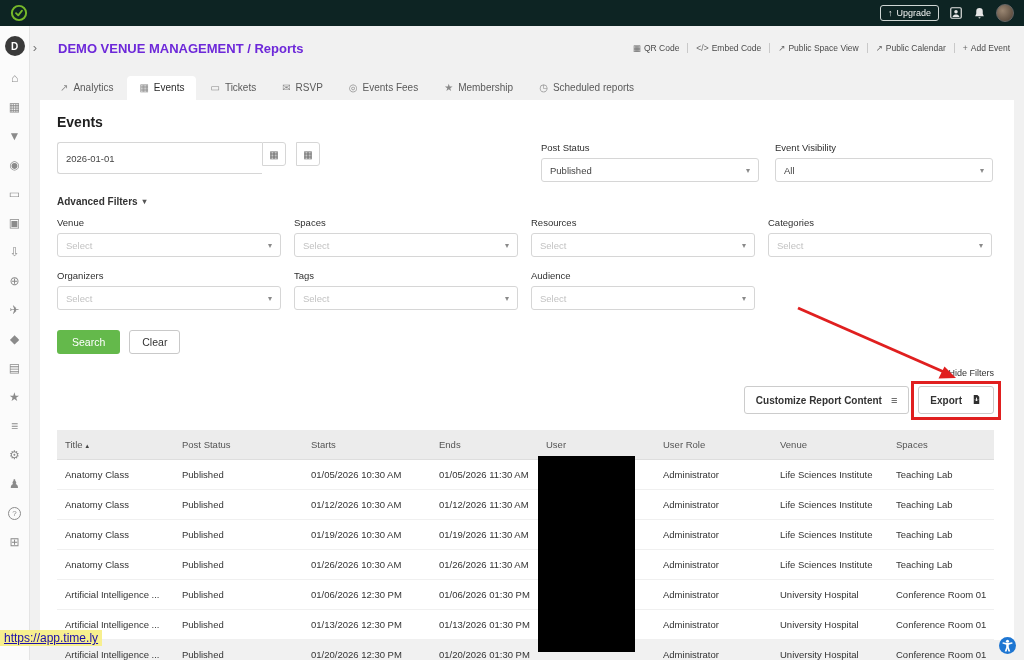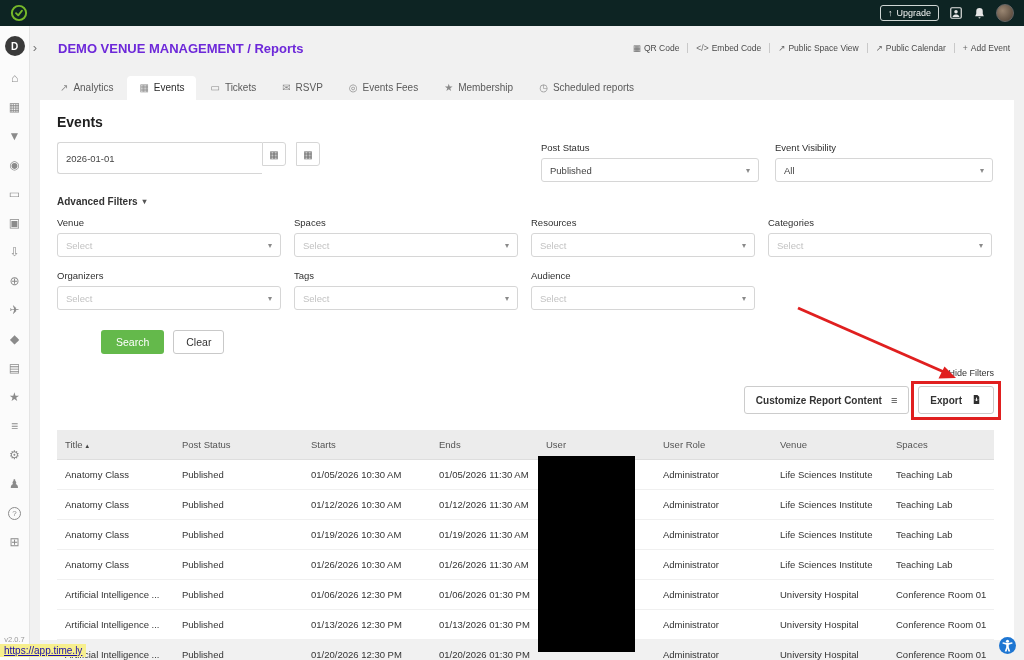--- a/index.html
+++ b/index.html
@@ -45,21 +45,21 @@
   .date-pair { display:flex; gap:10px; }
   .input-group { display:flex; flex:1; }
   .text-input { flex:1; height:32px; border:1px solid #d6d6d6; border-right:none; border-radius:3px 0 0 3px; font-size:9.5px; color:#444; padding:0 8px; font-family:inherit; background:#fff; min-width:0; }
   .addon { width:24px; height:24px; border:1px solid #d6d6d6; border-radius:0 3px 3px 0; display:flex; align-items:center; justify-content:center; color:#666; font-size:10px; cursor:pointer; background:#fff; }
   .selectbox { height:24px; border:1px solid #d6d6d6; border-radius:3px; display:flex; align-items:center; justify-content:space-between; padding:0 8px; font-size:9.5px; color:#444; cursor:pointer; background:#fff; }
   .selectbox .ph { color:#c2c2c2; }
   .selectbox .caret { color:#8a8a8a; font-size:8px; }
   .adv-link { margin:14px 0 10px; display:flex; align-items:center; gap:5px; font-size:10px; font-weight:bold; color:#333; cursor:pointer; width:fit-content; }
   .adv-link .caret { font-size:8px; color:#555; }
   .fgrid { display:grid; grid-template-columns: repeat(4, 224px); column-gap:13px; row-gap:13px; }
-  .btn-row { display:flex; gap:9px; margin-top:20px;margin-left:44px; }
+  .btn-row { display:flex; gap:9px; margin-top:20px; }
   .btn-search { background:#64b94b; color:#fff; border:none; border-radius:3px; font-size:10.5px; padding:6px 15px; font-family:inherit; cursor:pointer; }
   .btn-clear { background:#fff; color:#333; border:1px solid #c9c9c9; border-radius:3px; font-size:10.5px; padding:0 12px; font-family:inherit; cursor:pointer; }
   .hide-filters { display:flex; justify-content:flex-end; align-items:center; gap:4px; font-size:9px; color:#333; margin-top:14px; cursor:pointer; }
   .hide-filters .caret { font-size:7px; color:#555; }
 
   
   .toolbar { display:flex; justify-content:flex-end; gap:9px; margin-top:8px; }
   .tool-btn { background:#fff; border:1px solid #cccccc; border-radius:3px; font-size:10px; font-weight:bold; color:#333; padding:7px 11px; display:flex; align-items:center; gap:9px; font-family:inherit; cursor:pointer; }
   .tool-btn .b-icn { color:#444; font-size:11px; line-height:10px; }
   .export-wrap { position:relative; }
@@ -68,21 +68,21 @@
   
   table { width:100%; border-collapse:collapse; margin-top:16px; table-layout:fixed; }
   thead th { background:#ececec; font-size:9.5px; font-weight:normal; color:#555; text-align:left; padding:9px 8px; border-bottom:1px solid #dedede; white-space:nowrap; overflow:hidden; }
   tbody td { font-size:9.5px; color:#333; padding:9px 8px; border-bottom:1px solid #f0f0f0; white-space:nowrap; overflow:hidden; }
   th .sort { font-size:7px; color:#444; margin-left:3px; }
 
   
   .redaction { position:absolute; left:538px; top:456px; width:97px; height:196px; background:#000; z-index:5; }
   .annotation-svg { position:absolute; top:0; left:0; width:1024px; height:660px; z-index:6; pointer-events:none; }
   .a11y-btn { position:absolute; right:8px; bottom:6px; width:17px; height:17px; border:none; background:transparent; padding:0; z-index:7; cursor:pointer; }
-  .status-link { position:absolute; left:0; bottom:3px; background:#f7ef8e; color:#1a0dab; font-size:10px; text-decoration:underline; padding:1px 4px; z-index:7; }
+  .status-link { position:absolute; left:0; bottom:14px; background:#f7ef8e; color:#1a0dab; font-size:12px; text-decoration:underline; padding:1px 4px; z-index:7; }
 </style>
 </head>
 <body>
 
 <header class="topbar">
   <span class="logo">
     <svg viewBox="0 0 24 24" width="18" height="18">
         <circle cx="12" cy="12" r="9.5" fill="none" stroke="#76b82a" stroke-width="2.6"></circle>
         <path d="M8 12.2l3 3 5-6.4" stroke="#76b82a" stroke-width="2.4" fill="none" stroke-linecap="round" stroke-linejoin="round"></path>
       </svg>

